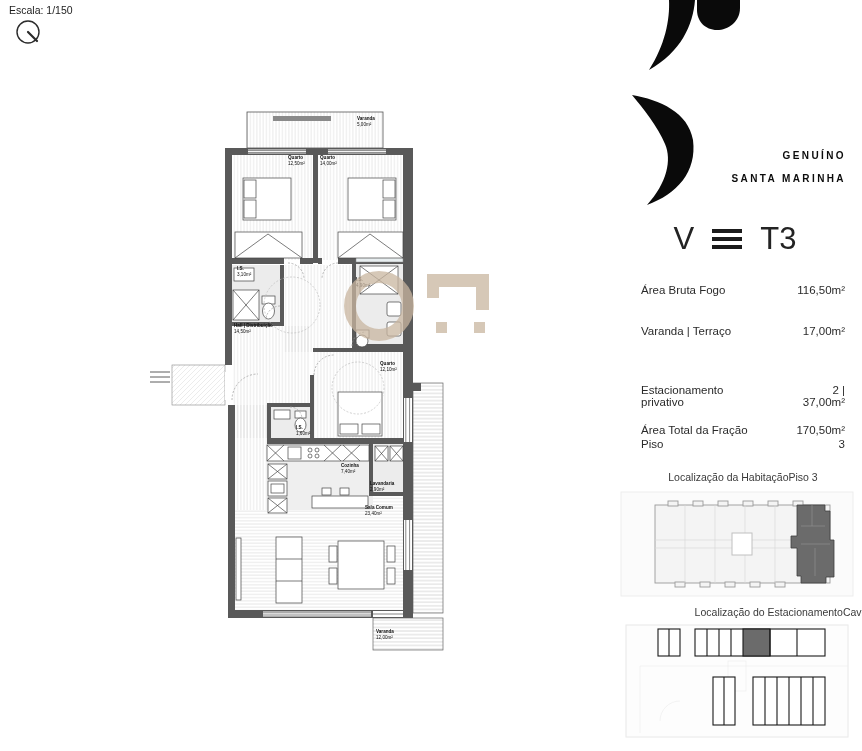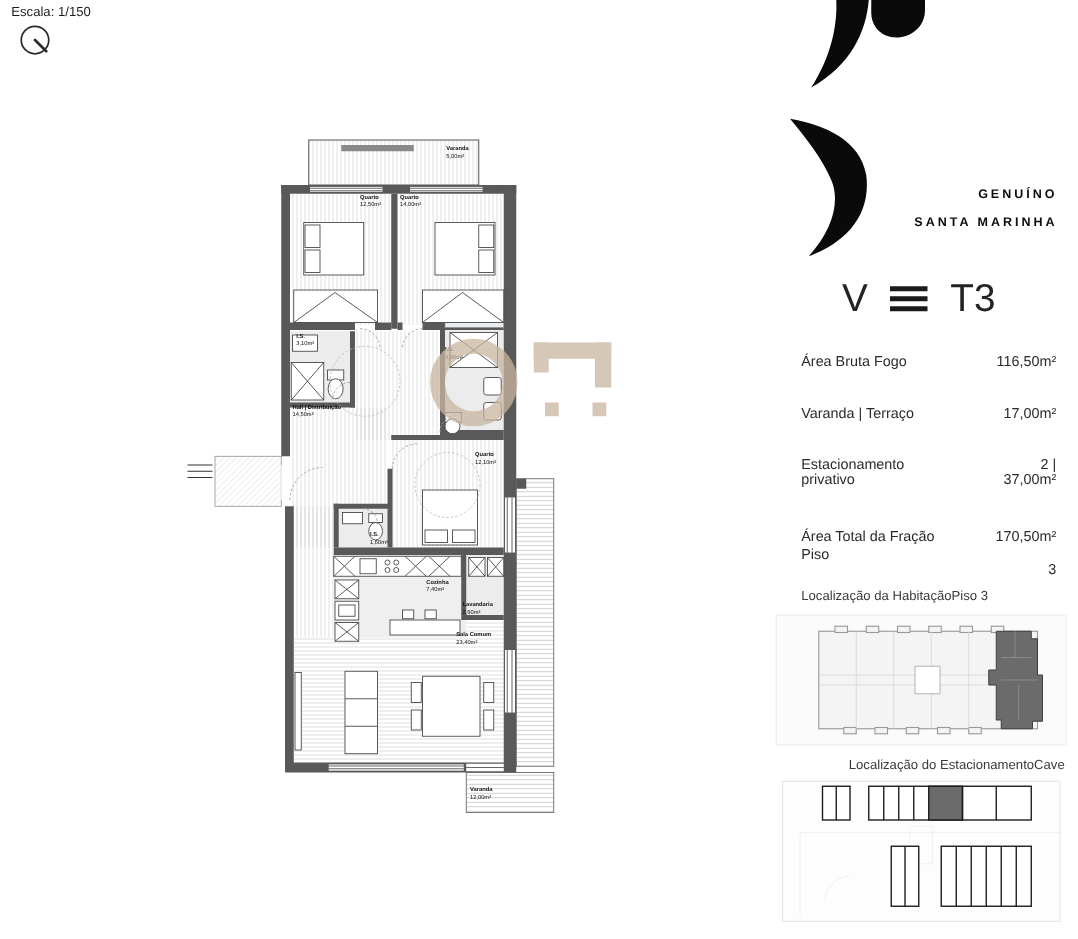--- a/index.html
+++ b/index.html
@@ -19,21 +19,21 @@
   .brand-line{position:absolute;right:16px;font-size:10px;font-weight:bold;letter-spacing:2.4px;
               color:#0c0c0c;text-align:right;}
   .brand-line.l1{top:150px;}
   .brand-line.l2{top:173px;}
   .typology{position:absolute;left:618px;top:221px;width:234px;display:flex;align-items:center;
             justify-content:center;gap:18px;font-size:31px;color:#232323;}
   .typology .equiv i{display:block;width:30px;height:4px;background:#1b1b1b;margin:4px 0;}
   .drow{position:absolute;left:641px;width:204px;display:flex;justify-content:space-between;
         font-size:11.5px;color:#2a2a2a;}
   .drow .dv{text-align:right;}
-  .lhead{position:absolute;left:641px;width:204px;display:flex;justify-content:flex-start;
+  .lhead{position:absolute;left:641px;width:204px;display:flex;justify-content:center;
          font-size:10.5px;color:#3a3a3a;}
   .miniplan{position:absolute;left:620px;}
   
   .wm1{position:absolute;left:160px;top:356px;font-family:"Liberation Serif",serif;
        font-size:64px;letter-spacing:9px;color:rgba(130,136,148,0.55);white-space:nowrap;
        z-index:30;pointer-events:none;}
   .wm2{position:absolute;left:232px;top:440px;font-family:"Liberation Serif",serif;
        font-size:27px;letter-spacing:24px;color:rgba(148,153,162,0.5);white-space:nowrap;
        z-index:30;pointer-events:none;}
   .monogram{position:absolute;left:335px;top:262px;z-index:29;opacity:0.75;pointer-events:none;}
@@ -279,29 +279,29 @@
   </div>
 
   <div class="drow" style="top:284px;">
     <span>Área Bruta Fogo</span>
     <span class="dv">116,50m²</span>
     </div>
   <div class="drow" style="top:325px;">
     <span>Varanda | Terraço</span>
     <span class="dv">17,00m²</span>
     </div>
-  <div class="drow" style="top:366px;gap:47px;">
+  <div class="drow" style="top:384px;gap:47px;">
     <span>Estacionamento privativo</span>
     <span class="dv">2 | 37,00m²</span>
     </div>
   <div class="drow" style="top:424px;gap:30px;">
     <span>Área Total da Fração</span>
     <span class="dv">170,50m²</span>
     </div>
-  <div class="drow" style="top:438px;flex-direction:column;">
+  <div class="drow" style="top:438px;">
     <span>Piso</span>
     <span class="dv">3</span>
     </div>
 
   <div class="lhead" style="top:471px;">
     <span>Localização da Habitação</span>
     <span>Piso 3</span>
     </div>
 
   <svg class="miniplan" style="top:486px;" width="235" height="115" viewBox="0 0 235 115">

